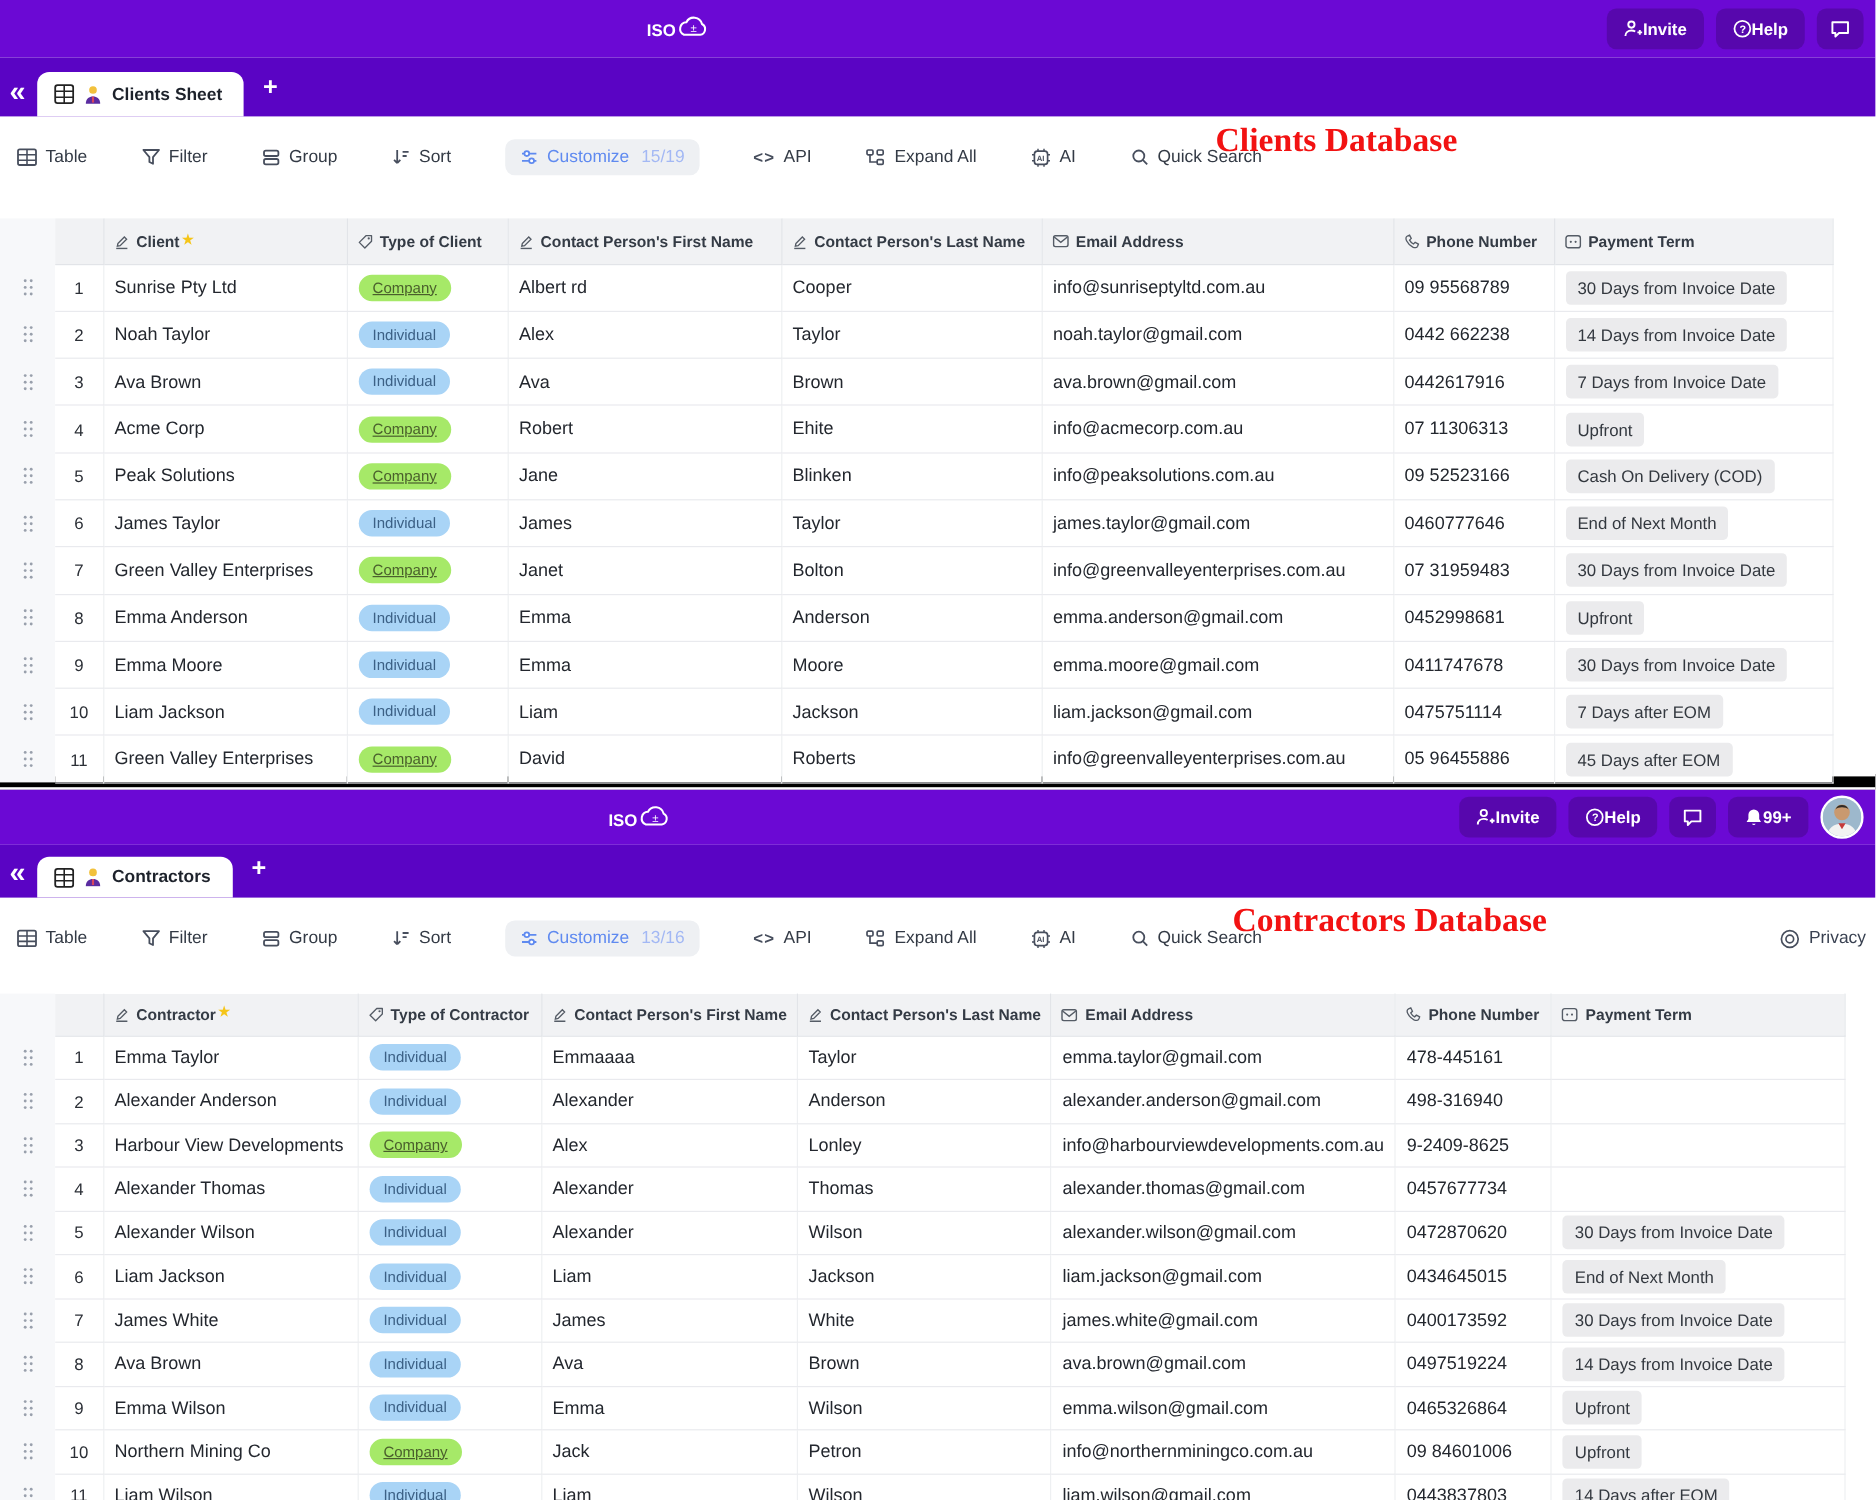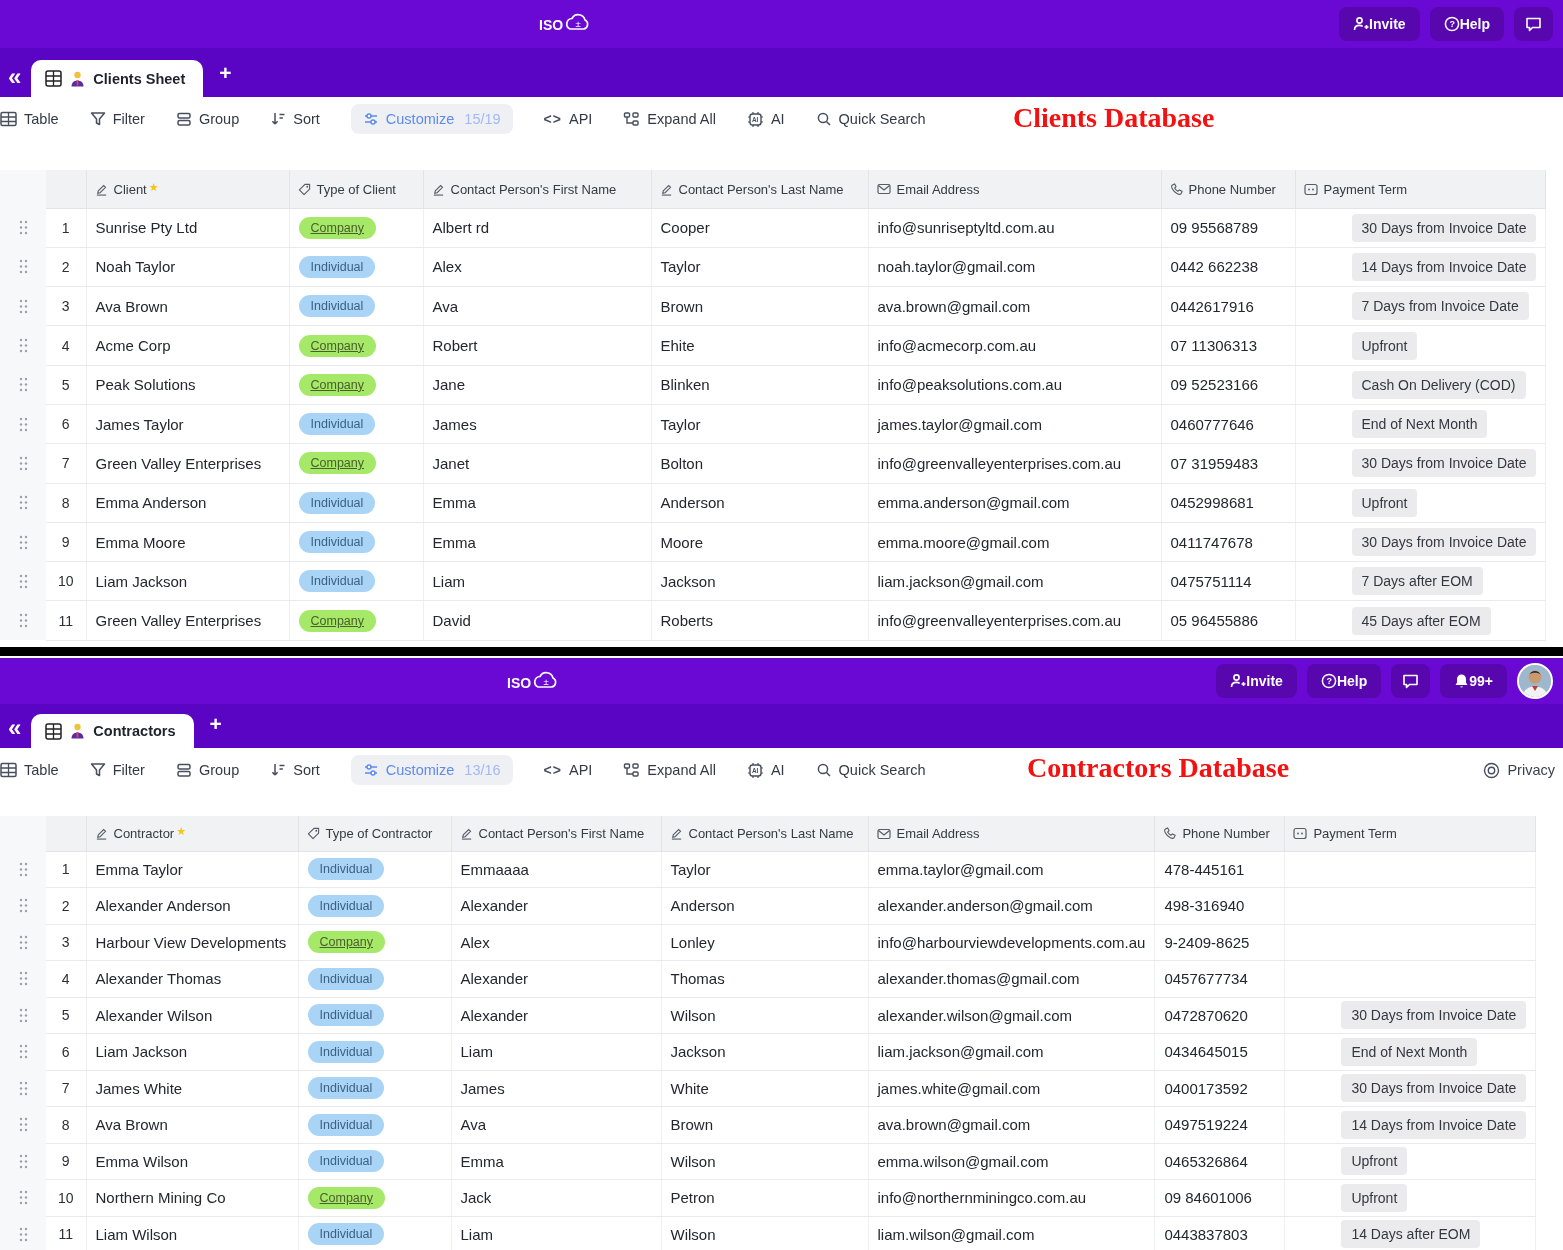--- a/index.html
+++ b/index.html
@@ -30,21 +30,21 @@
   .panel1 .tabstrip { height:49px; }
   .panel2 .tabstrip { height:44px; }
   .collapse { color:#fff; font-size:24px; font-weight:700; margin:0 10px 8px 8px; line-height:1; cursor:pointer; }
   .tab { background:#fff; border-radius:10px 10px 0 0; height:37px; display:flex; align-items:center;
          gap:8px; padding:0 18px 0 14px; font-size:14.5px; font-weight:600; color:#1d222b; cursor:pointer; }
   .panel2 .tab { height:34px; }
   .addtab { color:#fff; font-size:21px; font-weight:600; margin:0 0 12px 16px; cursor:pointer; }
 
   
   .toolbar { position:relative; height:44px; background:#fff; display:flex; align-items:center;
-             gap:31px; padding-left:0; font-size:14.5px; color:#333a45; }
+             gap:45px; padding-left:14px; font-size:14.5px; color:#333a45;margin-top:12px; }
   .titem { display:flex; align-items:center; gap:7px; cursor:pointer; white-space:nowrap; }
   .titem svg { flex:0 0 auto; }
   .customize { background:#eef0f3; border-radius:8px; padding:7px 12px; color:#5f8af0; }
   .customize .count { color:#a3b8f4; margin-left:3px; }
   .api-glyph { font-weight:700; color:#474e5d; font-size:14px; letter-spacing:1px; }
   .privacy { position:absolute; right:8px; color:#3a4252; }
 
   
   .annotation { position:absolute; color:#f21212; font-family:cursive;
                 font-weight:700; font-size:28px; white-space:nowrap; z-index:5; }
@@ -58,38 +58,38 @@
   .gutter { width:46px; background:#f7f8fa; flex:0 0 46px; }
   .panel1 .gutter { padding-top:38px; }
   .panel2 .gutter { padding-top:35px; }
   .handle { display:flex; align-items:center; justify-content:center; cursor:grab; }
   .panel1 .handle { height:39.3px; }
   .panel2 .handle { height:36.5px; }
 
   table { border-collapse:collapse; table-layout:fixed; }
   th, td { text-align:left; overflow:hidden; white-space:nowrap; }
   thead th { background:#f1f2f4; border-right:1px solid #e2e4e8; border-bottom:1px solid #e2e4e8;
-             font-size:13px; font-weight:400; color:#343b45; padding:0 8px; }
+             font-size:13px; font-weight:700; color:#343b45; padding:0 8px; }
   .panel1 thead th { height:38px; }
   .panel2 thead th { height:35px; }
   thead th .h-label { margin-left:6px; vertical-align:middle; }
   thead th svg { vertical-align:middle; }
   .star { color:#f5c518; font-size:11px; vertical-align:top; margin-left:2px; }
   tbody td { background:#fff; border-right:1px solid #eef0f2; border-bottom:1px solid #e9eaee;
              font-size:15px; color:#23272e; padding:0 9px; }
   .panel1 tbody td { height:39.3px; }
   .panel2 tbody td { height:36.5px; }
   td.num, th.num-h { text-align:center; padding:0 4px; }
   td.num { color:#2b2f36; font-size:14px; }
   th.num-h { background:#f1f2f4; }
 
   .pill { display:inline-block; font-size:12.5px; padding:4px 12px; border-radius:12px; }
   .pill.green { background:#a6e968; color:#4a5f2c;text-decoration:underline; }
   .pill.blue  { background:#a9d4f6; color:#3c6186; }
-  .pill.gray  { background:#ebebed; color:#33383f; font-size:14px; border-radius:4px; padding:6px 10px;margin-left:47px; }
+  .pill.gray  { background:#ebebed; color:#33383f; font-size:14px; border-radius:4px; padding:6px 10px; }
 </style>
 </head>
 <body>
 
 <section class="panel panel1">
   <div class="appbar">
     <div class="logo">
       <svg width="52" height="28" viewBox="0 0 52 28">
         <text x="1" y="20" font-size="14" font-weight="800" fill="#fff" font-family="Liberation Sans, sans-serif">ISO</text>
         <path d="M32 19 a5.5 5.5 0 0 1 2-10.5 a7 7 0 0 1 13 1.5 a4.8 4.8 0 0 1-1.5 9 z" fill="none" stroke="#fff" stroke-width="1.7"></path>

